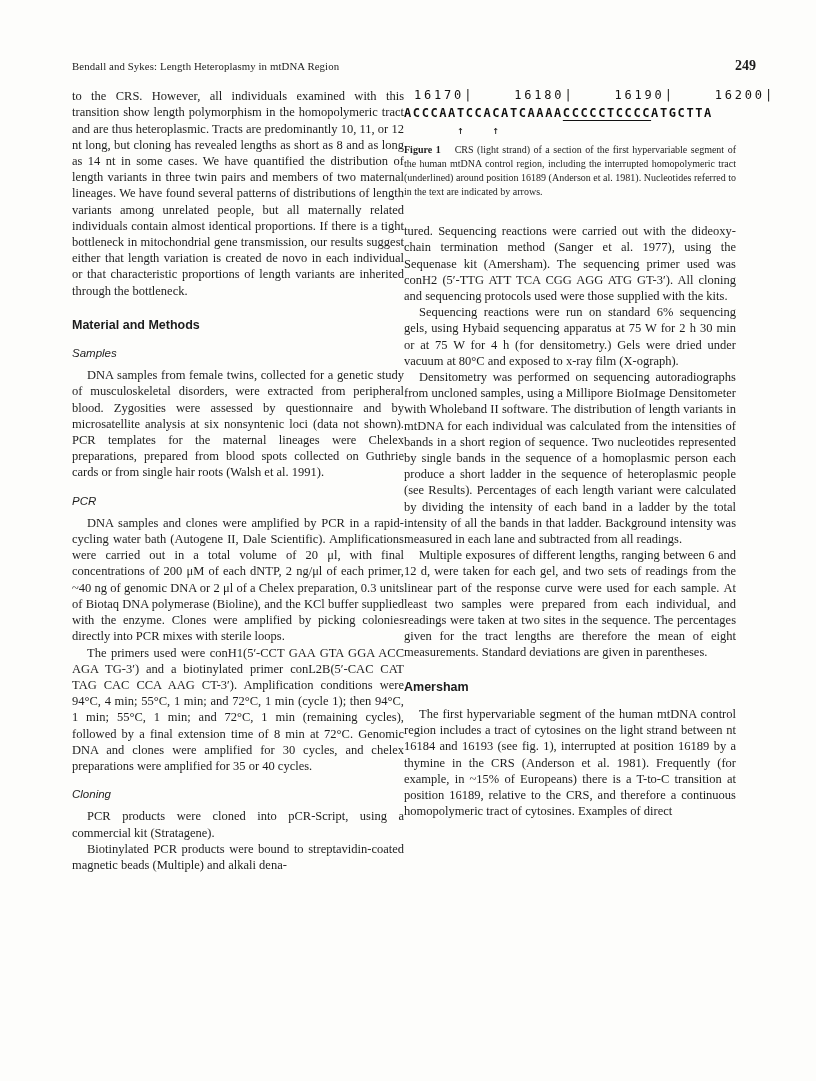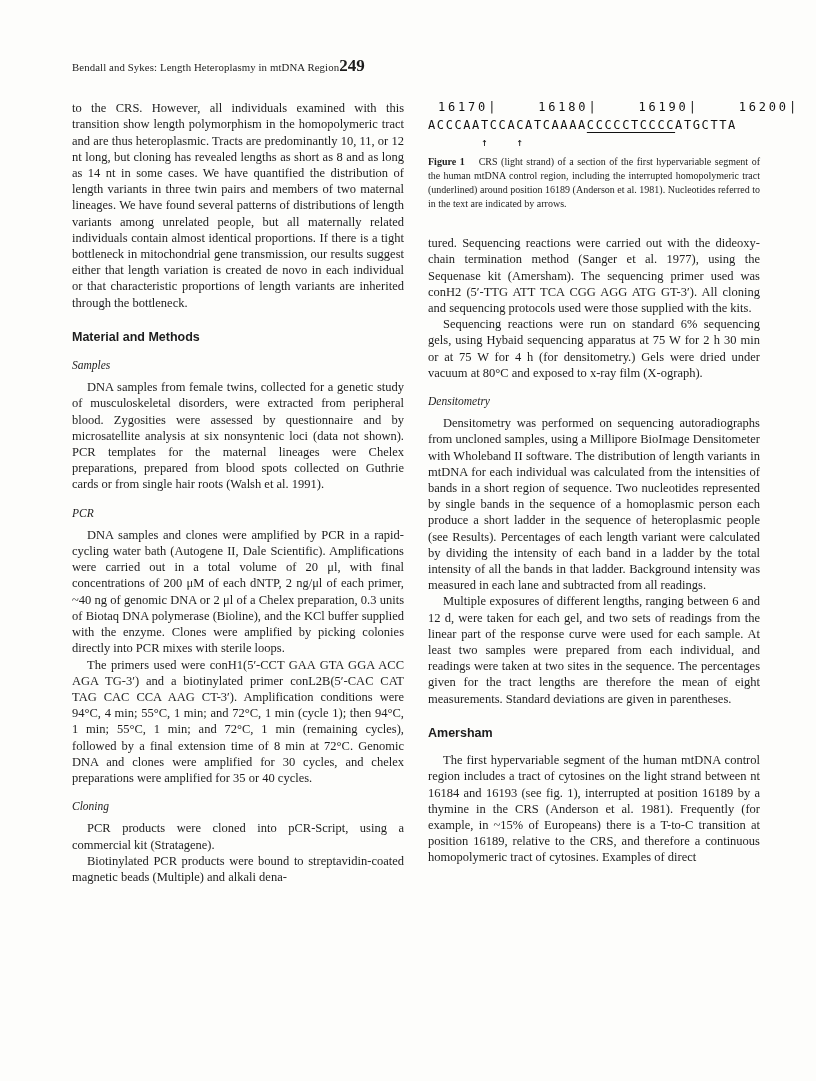--- a/index.html
+++ b/index.html
@@ -10,72 +10,72 @@
     background: #fdfdfb;
     color: #1c1c1c;
     font-family: "Liberation Serif", serif;
     font-size: 12.5px;
     line-height: 16.2px;
     box-sizing: border-box;
     overflow: hidden;
   }
   .header {
     display: flex;
+    justify-content: space-between;
     align-items: baseline;
     padding: 58px 60px 0 72px;
-    margin-bottom: 25px;
+    margin-bottom: 14px;
   }
   .running-head {
     font-size: 10.8px;
     letter-spacing: 0.1px;
   }
   .page-number {
-    font-size: 17px;
+    font-size: 14px;
     font-weight: bold;
   }
   .columns {
     display: flex;
     padding: 0 44px 0 72px;
-    gap: 24px;
   }
   .col { width: 332px; }
   .para {
     margin: 0;
     text-align: justify;
     text-indent: 15px;
   }
   .para.noindent { text-indent: 0; }
   .heading {
     font-family: "Liberation Sans", sans-serif;
     font-weight: bold;
     font-size: 12.5px;
     margin: 18px 0 11px 0;
   }
   .subheading {
-    font-family: Liberation Serif, serif;
+    font-family: Liberation Sans, sans-serif;
     font-style: italic;
     font-weight: normal;
     font-size: 11.5px;
     margin: 12px 0 6px 0;
   }
   
   .figure { margin: 0 0 24px 0; }
   .fig-row {
     font-family: "DejaVu Sans Mono", monospace;
     white-space: pre;
     color: #111;
   }
   .fig-positions {
     font-size: 12px;
     letter-spacing: 2.8px;
     line-height: 15px;
   }
   .fig-seq {
     font-size: 12px;
-    font-weight: normal;
+    font-weight: bold;
     letter-spacing: 1.6px;
     line-height: 20px;
   }
   .fig-seq .underlined {
     text-decoration: underline;
     text-underline-offset: 3px;
   }
   .fig-arrows {
     font-size: 11px;
     letter-spacing: 2.2px;
@@ -127,21 +127,20 @@
       <figure class="figure" style="margin:0 0 24px 0;">
         <div class="fig-row fig-positions"> 16170|    16180|    16190|    16200|</div>
         <div class="fig-row fig-seq"><span>ACCCAATCCACATCAAAA</span><span class="underlined">CCCCCTCCCC</span><span>ATGCTTA</span></div>
         <div class="fig-row fig-arrows">      ↑   ↑</div>
         <figcaption class="fig-caption"><b class="fig-label">Figure 1</b><span>CRS (light strand) of a section of the first hypervariable segment of the human mtDNA control region, including the interrupted homopolymeric tract (underlined) around position 16189 (Anderson et al. 1981). Nucleotides referred to in the text are indicated by arrows.</span></figcaption>
       </figure>
 
       <p class="para noindent">tured. Sequencing reactions were carried out with the dideoxy-chain termination method (Sanger et al. 1977), using the Sequenase kit (Amersham). The sequencing primer used was conH2 (5′-TTG ATT TCA CGG AGG ATG GT-3′). All cloning and sequencing protocols used were those supplied with the kits.</p>
       <p class="para">Sequencing reactions were run on standard 6% sequencing gels, using Hybaid sequencing apparatus at 75 W for 2 h 30 min or at 75 W for 4 h (for densitometry.) Gels were dried under vacuum at 80°C and exposed to x-ray film (X-ograph).</p>
 
-      <h3 class="subheading">Densitometry</h3>
       <p class="para">Densitometry was performed on sequencing autoradiographs from uncloned samples, using a Millipore BioImage Densitometer with Wholeband II software. The distribution of length variants in mtDNA for each individual was calculated from the intensities of bands in a short region of sequence. Two nucleotides represented by single bands in the sequence of a homoplasmic person each produce a short ladder in the sequence of heteroplasmic people (see Results). Percentages of each length variant were calculated by dividing the intensity of each band in a ladder by the total intensity of all the bands in that ladder. Background intensity was measured in each lane and subtracted from all readings.</p>
       <p class="para">Multiple exposures of different lengths, ranging between 6 and 12 d, were taken for each gel, and two sets of readings from the linear part of the response curve were used for each sample. At least two samples were prepared from each individual, and readings were taken at two sites in the sequence. The percentages given for the tract lengths are therefore the mean of eight measurements. Standard deviations are given in parentheses.</p>
 
       <h2 class="heading">Amersham</h2>
       <p class="para">The first hypervariable segment of the human mtDNA control region includes a tract of cytosines on the light strand between nt 16184 and 16193 (see fig. 1), interrupted at position 16189 by a thymine in the CRS (Anderson et al. 1981). Frequently (for example, in ~15% of Europeans) there is a T-to-C transition at position 16189, relative to the CRS, and therefore a continuous homopolymeric tract of cytosines. Examples of direct</p>
     </div>
 
   </div>
 </div>
 

